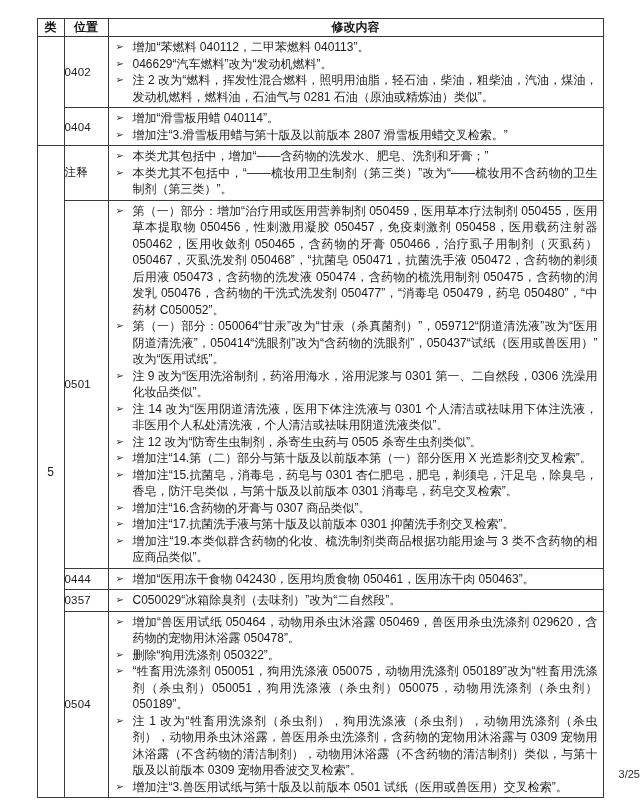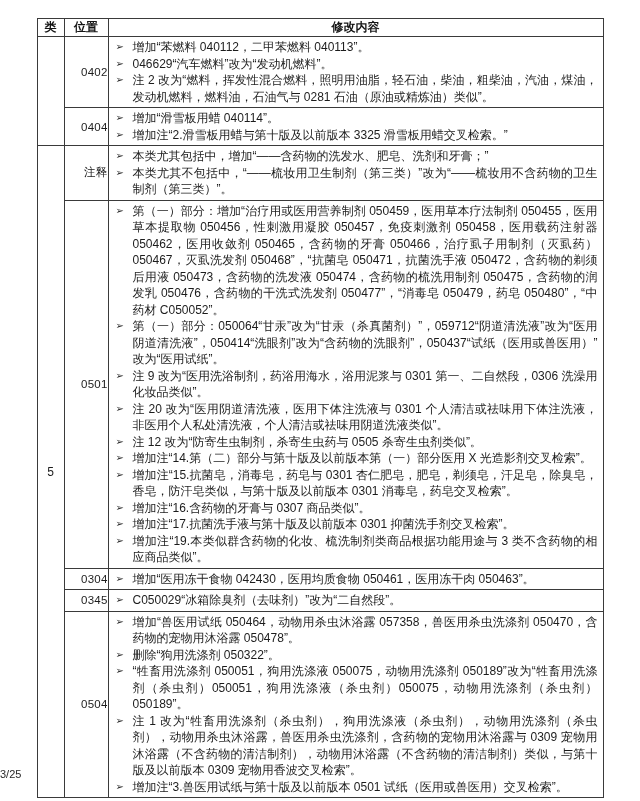--- a/index.html
+++ b/index.html
@@ -37,21 +37,21 @@
     line-height: 17px;
     color: #141414;
   }
   td.class-cell {
     text-align: center;
     vertical-align: middle;
     font-size: 12px;
     color: #1c1c1c;
   }
   td.pos-cell {
-    text-align: right;
+    text-align: left;
     vertical-align: middle;
     font-size: 11.5px;
     letter-spacing: 0.2px;
     color: #1c1c1c;
   }
   td.content-cell {
     vertical-align: middle;
     padding: 2px 5px 2px 0;
   }
   .bullet {
@@ -72,21 +72,21 @@
     font-size: 12px;
     line-height: 16.5px;
     text-align: justify;
     color: #1c1c1c;
   }
   .page-number {
     position: absolute;
     left: 0;
     right: 0;
     top: 768px;
-    text-align: left;
+    text-align: right;
     font-size: 11px;
     color: #2a2a2a;
   }
 </style>
 </head>
 <body>
 
 <table class="doc-table">
   <colgroup>
     <col class="c-class">
@@ -120,21 +120,21 @@
   </tr>
   <tr>
     <td class="pos-cell">0404</td>
     <td class="content-cell">
       <div class="bullet">
             <span class="marker">➢</span>
             <span class="btext">增加“滑雪板用蜡 040114”。</span>
           </div>
       <div class="bullet">
             <span class="marker">➢</span>
-            <span class="btext">增加注“2.滑雪板用蜡与第十版及以前版本 3325 滑雪板用蜡交叉检索。”</span>
+            <span class="btext">增加注“3.滑雪板用蜡与第十版及以前版本 2807 滑雪板用蜡交叉检索。”</span>
           </div>
     </td>
   </tr>
 
   <tr>
     <td class="class-cell" rowspan="5">5</td>
     <td class="pos-cell">注释</td>
     <td class="content-cell">
       <div class="bullet">
             <span class="marker">➢</span>
@@ -156,21 +156,21 @@
       <div class="bullet">
             <span class="marker">➢</span>
             <span class="btext">第（一）部分：050064“甘汞”改为“甘汞（杀真菌剂）”，059712“阴道清洗液”改为“医用阴道清洗液”，050414“洗眼剂”改为“含药物的洗眼剂”，050437“试纸（医用或兽医用）”改为“医用试纸”。</span>
           </div>
       <div class="bullet">
             <span class="marker">➢</span>
             <span class="btext">注 9 改为“医用洗浴制剂，药浴用海水，浴用泥浆与 0301 第一、二自然段，0306 洗澡用化妆品类似”。</span>
           </div>
       <div class="bullet">
             <span class="marker">➢</span>
-            <span class="btext">注 20 改为“医用阴道清洗液，医用下体注洗液与 0301 个人清洁或祛味用下体注洗液，非医用个人私处清洗液，个人清洁或祛味用阴道洗液类似”。</span>
+            <span class="btext">注 14 改为“医用阴道清洗液，医用下体注洗液与 0301 个人清洁或祛味用下体注洗液，非医用个人私处清洗液，个人清洁或祛味用阴道洗液类似”。</span>
           </div>
       <div class="bullet">
             <span class="marker">➢</span>
             <span class="btext">注 12 改为“防寄生虫制剂，杀寄生虫药与 0505 杀寄生虫剂类似”。</span>
           </div>
       <div class="bullet">
             <span class="marker">➢</span>
             <span class="btext">增加注“14.第（二）部分与第十版及以前版本第（一）部分医用 X 光造影剂交叉检索”。</span>
           </div>
       <div class="bullet">
@@ -185,43 +185,43 @@
             <span class="marker">➢</span>
             <span class="btext">增加注“17.抗菌洗手液与第十版及以前版本 0301 抑菌洗手剂交叉检索”。</span>
           </div>
       <div class="bullet">
             <span class="marker">➢</span>
             <span class="btext">增加注“19.本类似群含药物的化妆、梳洗制剂类商品根据功能用途与 3 类不含药物的相应商品类似”。</span>
           </div>
     </td>
   </tr>
   <tr>
-    <td class="pos-cell">0304</td>
+    <td class="pos-cell">0444</td>
     <td class="content-cell">
       <div class="bullet">
             <span class="marker">➢</span>
             <span class="btext">增加“医用冻干食物 042430，医用均质食物 050461，医用冻干肉 050463”。</span>
           </div>
     </td>
   </tr>
   <tr>
-    <td class="pos-cell">0345</td>
+    <td class="pos-cell">0357</td>
     <td class="content-cell">
       <div class="bullet">
             <span class="marker">➢</span>
             <span class="btext">C050029“冰箱除臭剂（去味剂）”改为“二自然段”。</span>
           </div>
     </td>
   </tr>
   <tr>
     <td class="pos-cell">0504</td>
     <td class="content-cell">
       <div class="bullet">
             <span class="marker">➢</span>
-            <span class="btext">增加“兽医用试纸 050464，动物用杀虫沐浴露 057358，兽医用杀虫洗涤剂 050470，含药物的宠物用沐浴露 050478”。</span>
+            <span class="btext">增加“兽医用试纸 050464，动物用杀虫沐浴露 050469，兽医用杀虫洗涤剂 029620，含药物的宠物用沐浴露 050478”。</span>
           </div>
       <div class="bullet">
             <span class="marker">➢</span>
             <span class="btext">删除“狗用洗涤剂 050322”。</span>
           </div>
       <div class="bullet">
             <span class="marker">➢</span>
             <span class="btext">“牲畜用洗涤剂 050051，狗用洗涤液 050075，动物用洗涤剂 050189”改为“牲畜用洗涤剂（杀虫剂）050051，狗用洗涤液（杀虫剂）050075，动物用洗涤剂（杀虫剂）050189”。</span>
           </div>
       <div class="bullet">

